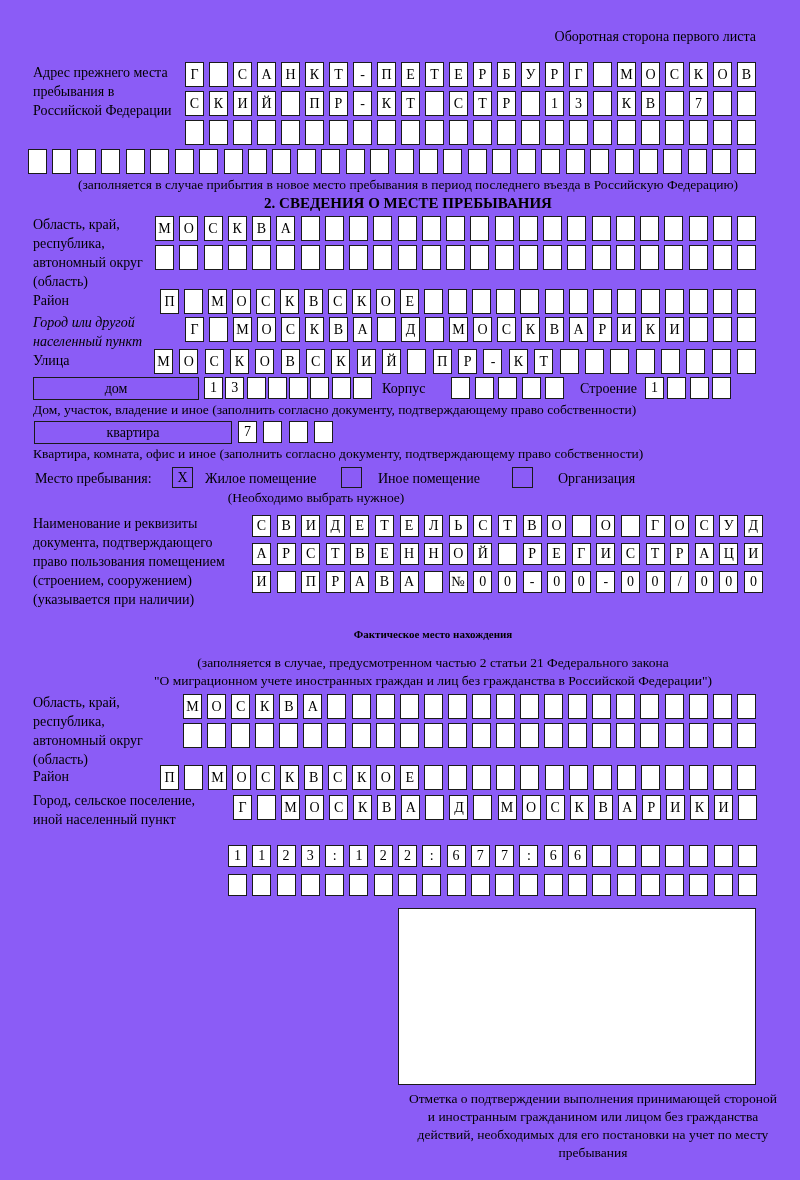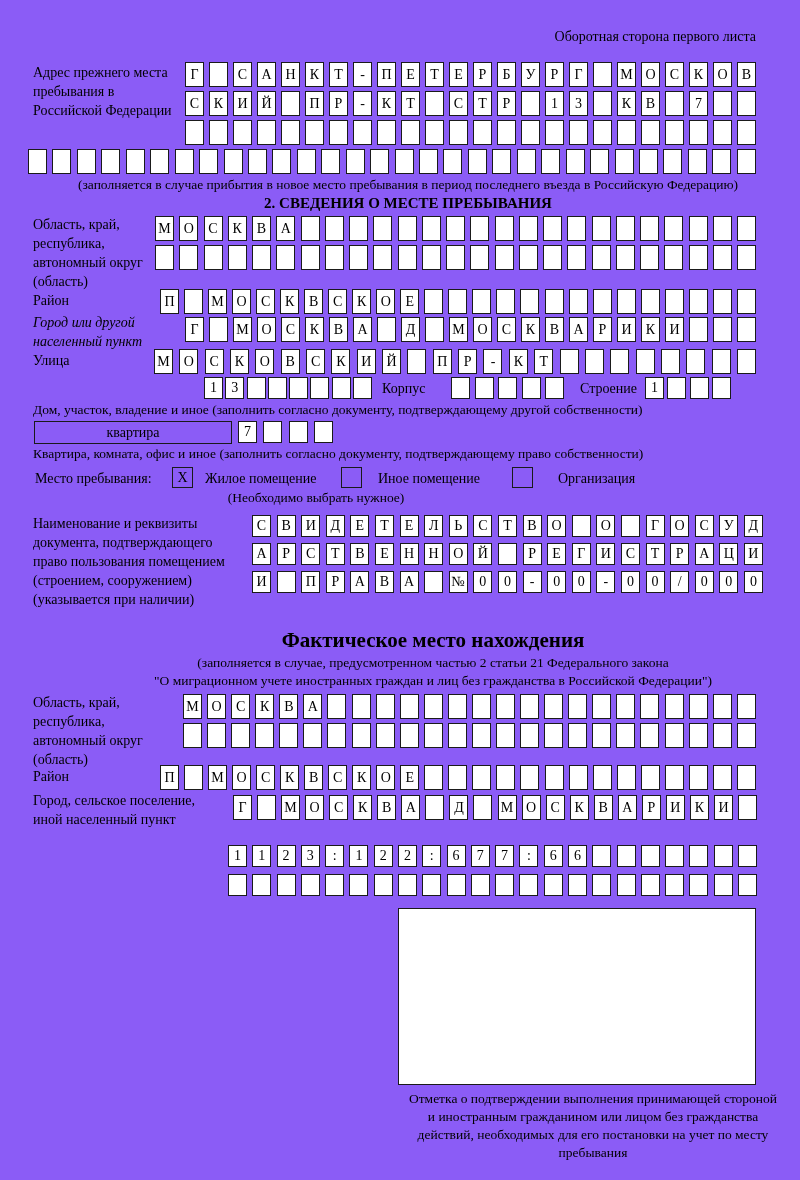--- a/index.html
+++ b/index.html
@@ -279,20 +279,21 @@
       <span class="cell"></span>
       <span class="cell"></span>
       <span class="cell"></span>
       <span class="cell"></span>
       <span class="cell"></span>
       <span class="cell"></span>
       <span class="cell"></span>
       <span class="cell"></span>
     </div>
 
+  <div class="widebox" style="left:33px;top:377px;width:166px;">дом</div>
   <div class="cellrow h22" style="left:204px;top:377px;width:168px;">
       <span class="cell">1</span>
       <span class="cell">3</span>
       <span class="cell"></span>
       <span class="cell"></span>
       <span class="cell"></span>
       <span class="cell"></span>
       <span class="cell"></span>
       <span class="cell"></span>
     </div>
@@ -304,21 +305,21 @@
       <span class="cell"></span>
       <span class="cell"></span>
     </div>
   <div class="abs lbl" style="top:379px;left:580px;">Строение</div>
   <div class="cellrow h22" style="left:645px;top:377px;width:86px;">
       <span class="cell">1</span>
       <span class="cell"></span>
       <span class="cell"></span>
       <span class="cell"></span>
     </div>
-  <div class="abs cap" style="top:402px;left:33px;">Дом, участок, владение и иное (заполнить согласно документу, подтверждающему другой собственности)</div>
+  <div class="abs cap" style="top:402px;left:33px;">Дом, участок, владение и иное (заполнить согласно документу, подтверждающему право собственности)</div>
 
   <div class="widebox" style="left:34px;top:421px;width:198px;">квартира</div>
   <div class="cellrow h22" style="left:238px;top:421px;width:95px;">
       <span class="cell">7</span>
       <span class="cell"></span>
       <span class="cell"></span>
       <span class="cell"></span>
     </div>
   <div class="abs cap" style="top:446px;left:33px;">Квартира, комната, офис и иное (заполнить согласно документу, подтверждающему право собственности)</div>
 
@@ -395,21 +396,21 @@
       <span class="cell">0</span>
       <span class="cell">-</span>
       <span class="cell">0</span>
       <span class="cell">0</span>
       <span class="cell">/</span>
       <span class="cell">0</span>
       <span class="cell">0</span>
       <span class="cell">0</span>
     </div>
 
-  <div class="notewrap bold" style="top:628px;font-size:21px;">Фактическое место нахождения</div>
+  <div class="notewrap bold" style="top:628px;font-size:11px;">Фактическое место нахождения</div>
   <div class="notewrap cap" style="top:655px;">(заполняется в случае, предусмотренном частью 2 статьи 21 Федерального закона</div>
   <div class="notewrap cap" style="top:673px;">"О миграционном учете иностранных граждан и лиц без гражданства в Российской Федерации")</div>
 
   <div class="abs lbl" style="top:693px;left:33px;width:132px;">Область, край, республика, автономный округ (область)</div>
   <div class="cellrow h25" style="left:183px;top:694px;width:573px;">
       <span class="cell">М</span>
       <span class="cell">О</span>
       <span class="cell">С</span>
       <span class="cell">К</span>
       <span class="cell">В</span>

